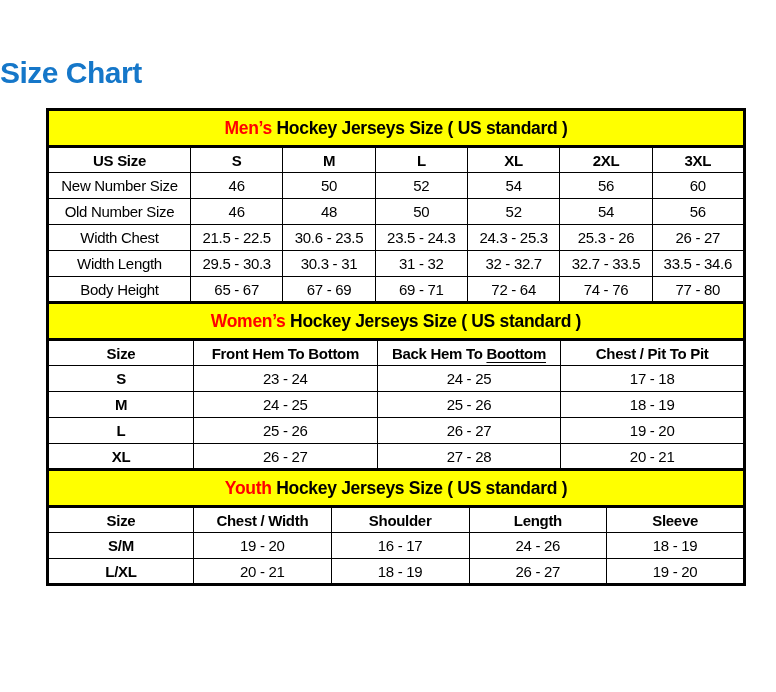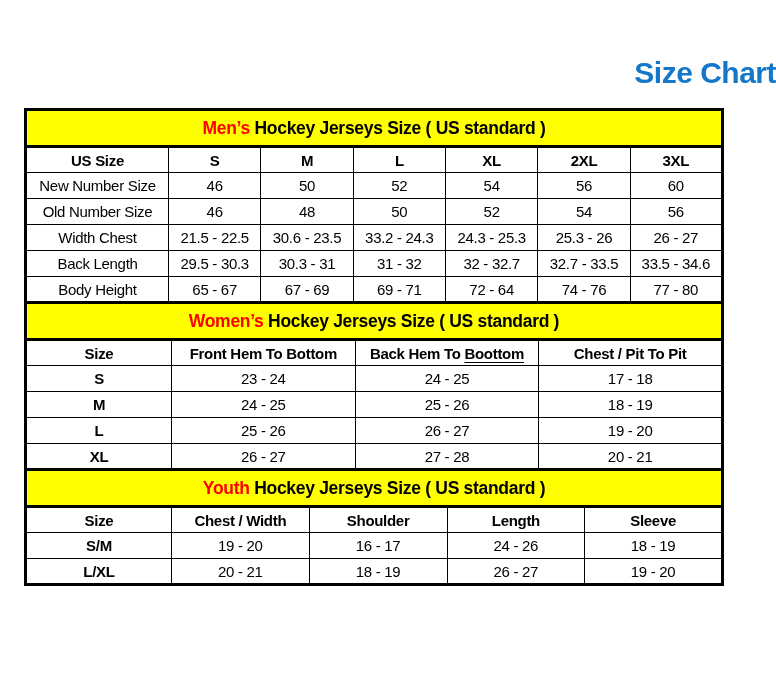--- a/index.html
+++ b/index.html
@@ -5,27 +5,27 @@
   * { box-sizing: border-box; }
   html, body {
     margin: 0; padding: 0;
     width: 776px; height: 692px;
     background: #ffffff;
     font-family: "Liberation Sans", sans-serif;
     color: #000;
   }
   .page-title {
     margin: 56px 0 18px 0;
-    text-align: right;
+    text-align: left;
     font-size: 30px;
     font-weight: bold;
     letter-spacing: -0.5px;
     color: #1577C9;
   }
-  .chart-wrap { width: 700px; margin-left: 24px; }
+  .chart-wrap { width: 700px; margin-left: 46px; }
   table.size-table {
     width: 700px;
     border-collapse: collapse;
     table-layout: fixed;
     border: 3px solid #000;
   }
   table.size-table + table.size-table { margin-top: -3px; border-radius: 7px; }
   .size-table th, .size-table td {
     border: 1.5px solid #000;
     text-align: center;
@@ -102,27 +102,27 @@
         <td>48</td>
         <td>50</td>
         <td>52</td>
         <td>54</td>
         <td>56</td>
       </tr>
       <tr>
         <td class="rlabel-reg">Width Chest</td>
         <td>21.5 - 22.5</td>
         <td>30.6 - 23.5</td>
-        <td>33.2 - 24.3</td>
+        <td>23.5 - 24.3</td>
         <td>24.3 - 25.3</td>
         <td>25.3 - 26</td>
         <td>26 - 27</td>
       </tr>
       <tr>
-        <td class="rlabel-reg">Back Length</td>
+        <td class="rlabel-reg">Width Length</td>
         <td>29.5 - 30.3</td>
         <td>30.3 - 31</td>
         <td>31 - 32</td>
         <td>32 - 32.7</td>
         <td>32.7 - 33.5</td>
         <td>33.5 - 34.6</td>
       </tr>
       <tr>
         <td class="rlabel-reg">Body Height</td>
         <td>65 - 67</td>

